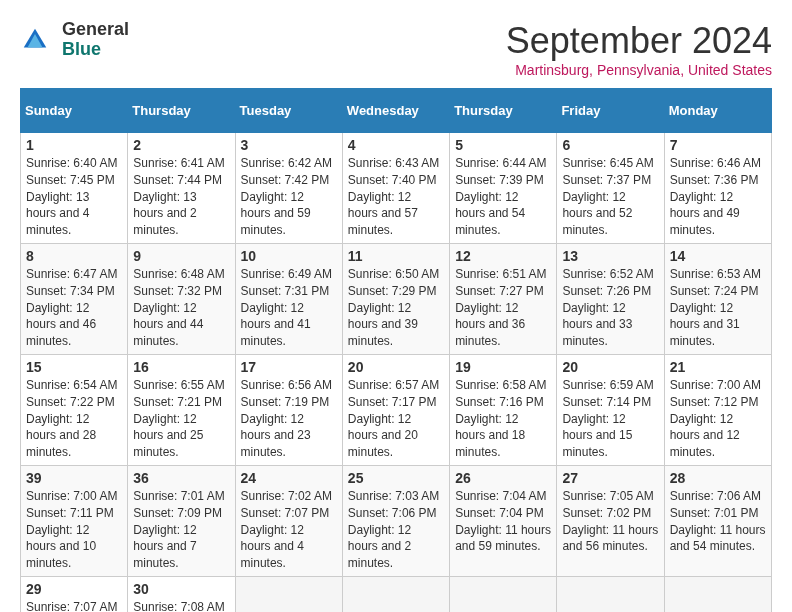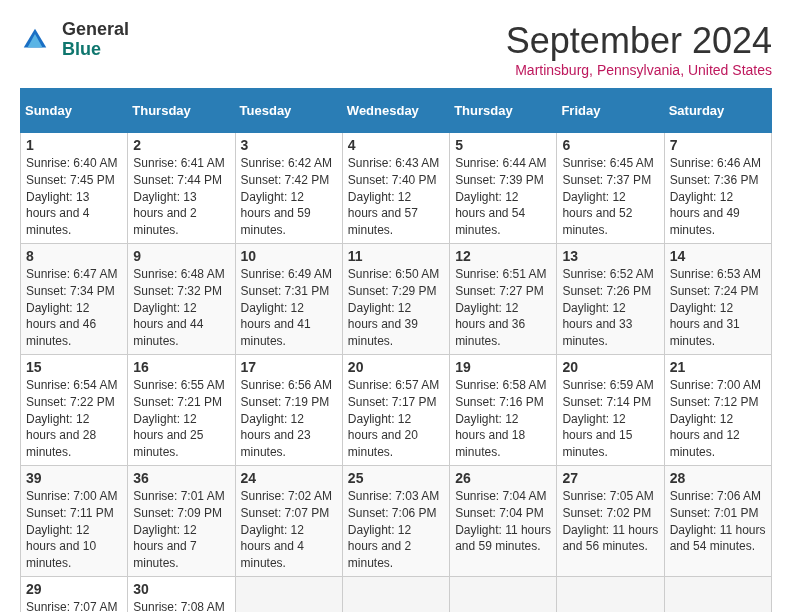--- a/index.html
+++ b/index.html
@@ -108,21 +108,21 @@
 
 <table>
   <thead>
     <tr>
     <th>Sunday</th>
         <th>Thursday</th>
         <th>Tuesday</th>
         <th>Wednesday</th>
         <th>Thursday</th>
         <th>Friday</th>
-        <th>Saturday</th>
+        <th>Monday</th>
       </tr>
   </thead>
   <tbody id="calendar-body">
   <tr>
         <td>
         <span class="day-num">1</span>
         <div class="day-info">
           Sunrise: 6:40 AM<br>
           Sunset: 7:45 PM<br>
           Daylight: 13 hours and 4 minutes.

